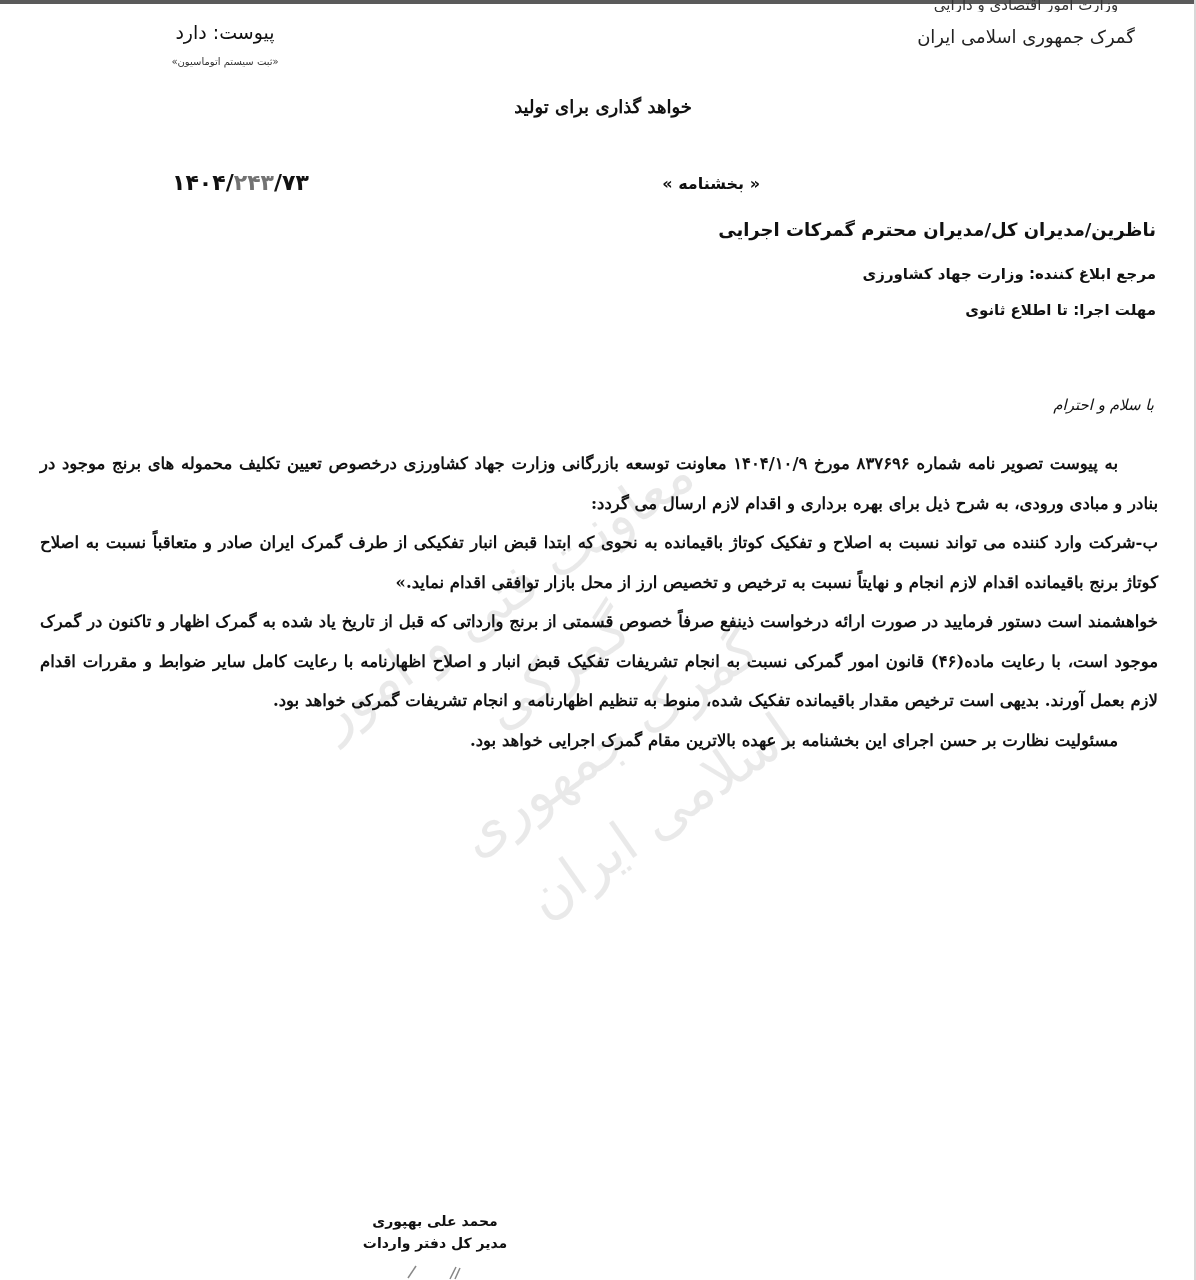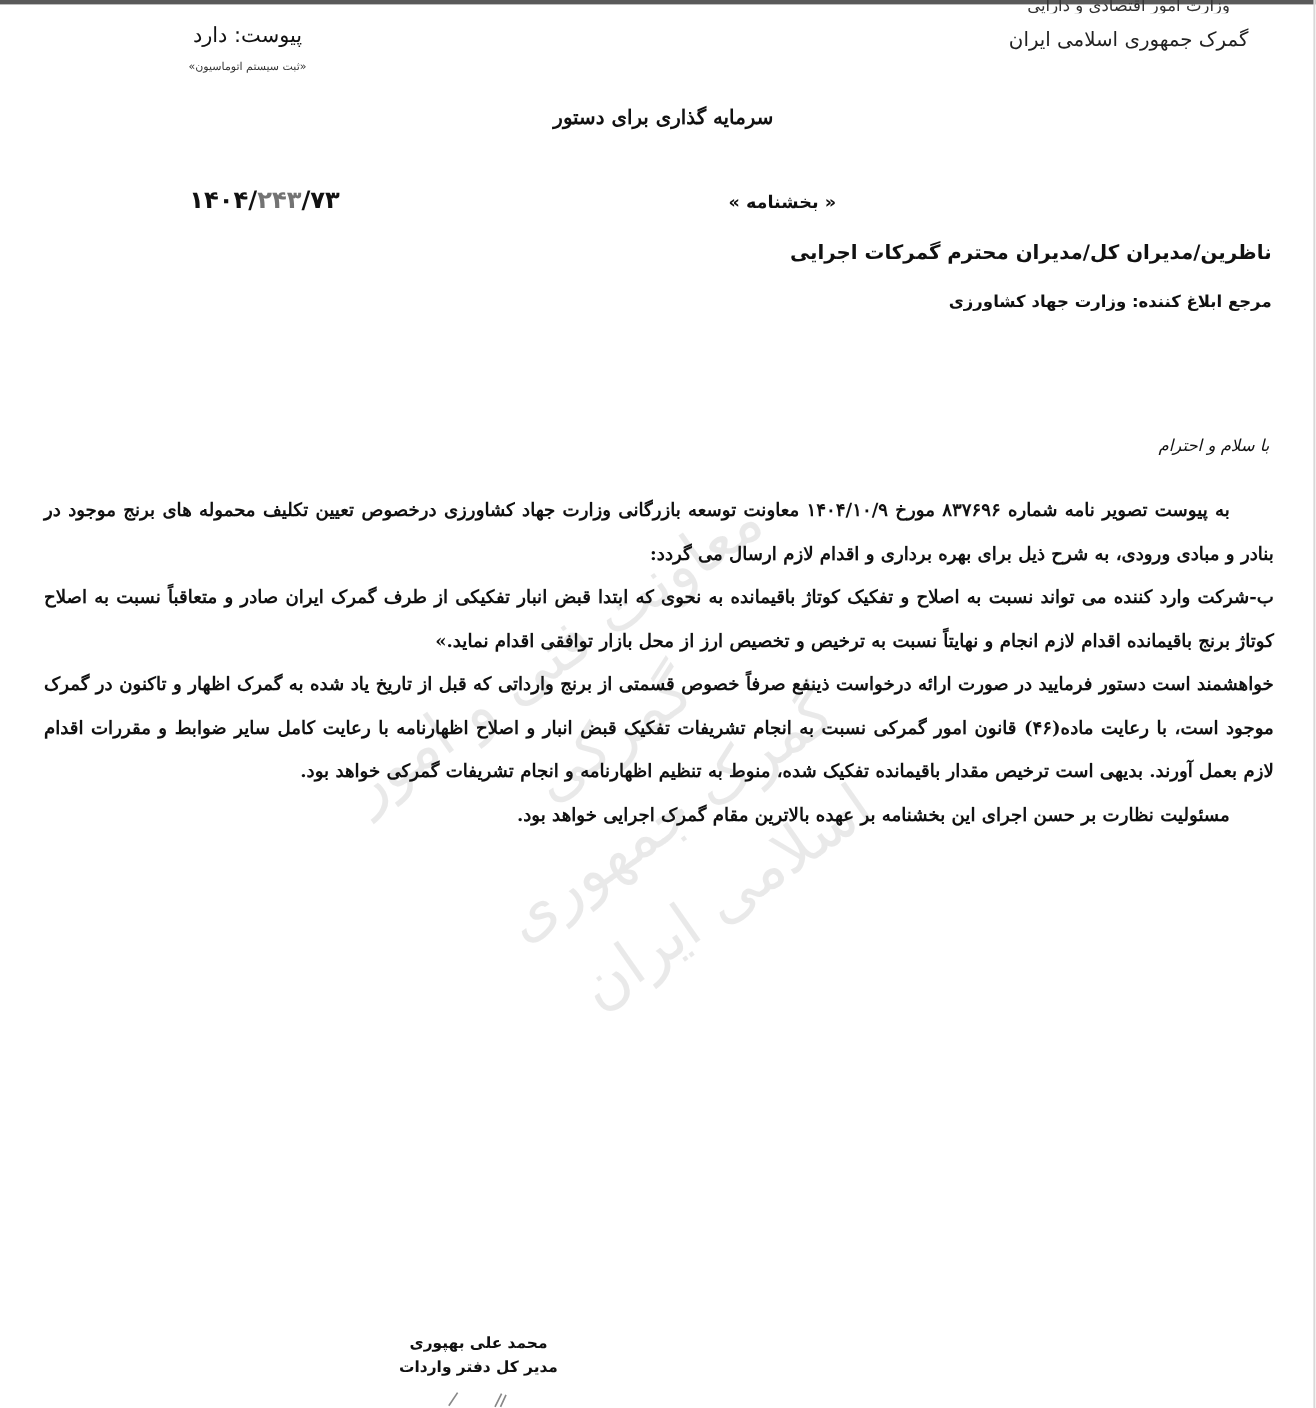--- a/index.html
+++ b/index.html
@@ -210,32 +210,33 @@
 <div class="org-block">
   <div class="org-ministry">وزارت امور اقتصادی و دارایی</div>
   <div class="org-customs">گمرک جمهوری اسلامی ایران</div>
 </div>
 
 <div class="attach-block">
   <div class="attach-label">پیوست: دارد</div>
   <div class="attach-note">«ثبت سیستم اتوماسیون»</div>
 </div>
 
-<div class="slogan">سرمایه گذاری برای دستور</div>
+<div class="slogan">خواهد گذاری برای تولید</div>
 
 <div class="circular-label">« بخشنامه »</div>
 
 <div class="ref-number">
   <span>۱۴۰۴</span><span>/</span><span class="red">۲۴۳</span><span>/</span><span>۷۳</span>
 </div>
 
 <div class="addressee">ناظرین/مدیران کل/مدیران محترم گمرکات اجرایی</div>
 
 <div class="meta">
   <div class="meta-row">مرجع ابلاغ کننده: وزارت جهاد کشاورزی</div>
+  <div class="meta-row">مهلت اجرا: تا اطلاع ثانوی</div>
 </div>
 
 <div class="greeting">با سلام و احترام</div>
 
 <div class="body">
   <p class="indent">به پیوست تصویر نامه شماره ۸۳۷۶۹۶ مورخ ۱۴۰۴/۱۰/۹ معاونت توسعه بازرگانی وزارت جهاد کشاورزی درخصوص تعیین تکلیف محموله های برنج موجود در بنادر و مبادی ورودی، به شرح ذیل برای بهره برداری  و اقدام لازم ارسال می گردد:</p>
   <p>ب-شرکت وارد کننده می تواند نسبت به اصلاح و تفکیک کوتاژ باقیمانده به نحوی که ابتدا قبض انبار تفکیکی از طرف گمرک ایران صادر و متعاقباً نسبت به اصلاح کوتاژ برنج باقیمانده اقدام لازم انجام  و نهایتاً نسبت به ترخیص و تخصیص ارز از محل بازار توافقی اقدام نماید.»</p>
   <p>خواهشمند است دستور فرمایید در صورت ارائه درخواست ذینفع صرفاً خصوص قسمتی از برنج وارداتی که قبل از تاریخ یاد شده به گمرک اظهار و تاکنون در گمرک موجود است، با رعایت ماده(۴۶) قانون امور گمرکی نسبت به انجام تشریفات تفکیک قبض انبار و اصلاح اظهارنامه با رعایت کامل سایر ضوابط و مقررات اقدام لازم بعمل آورند. بدیهی است ترخیص مقدار باقیمانده تفکیک شده، منوط به تنظیم اظهارنامه و انجام تشریفات گمرکی خواهد بود.</p>
   <p class="indent">مسئولیت نظارت بر حسن اجرای این بخشنامه بر عهده بالاترین مقام گمرک اجرایی خواهد بود.</p>
 </div>

